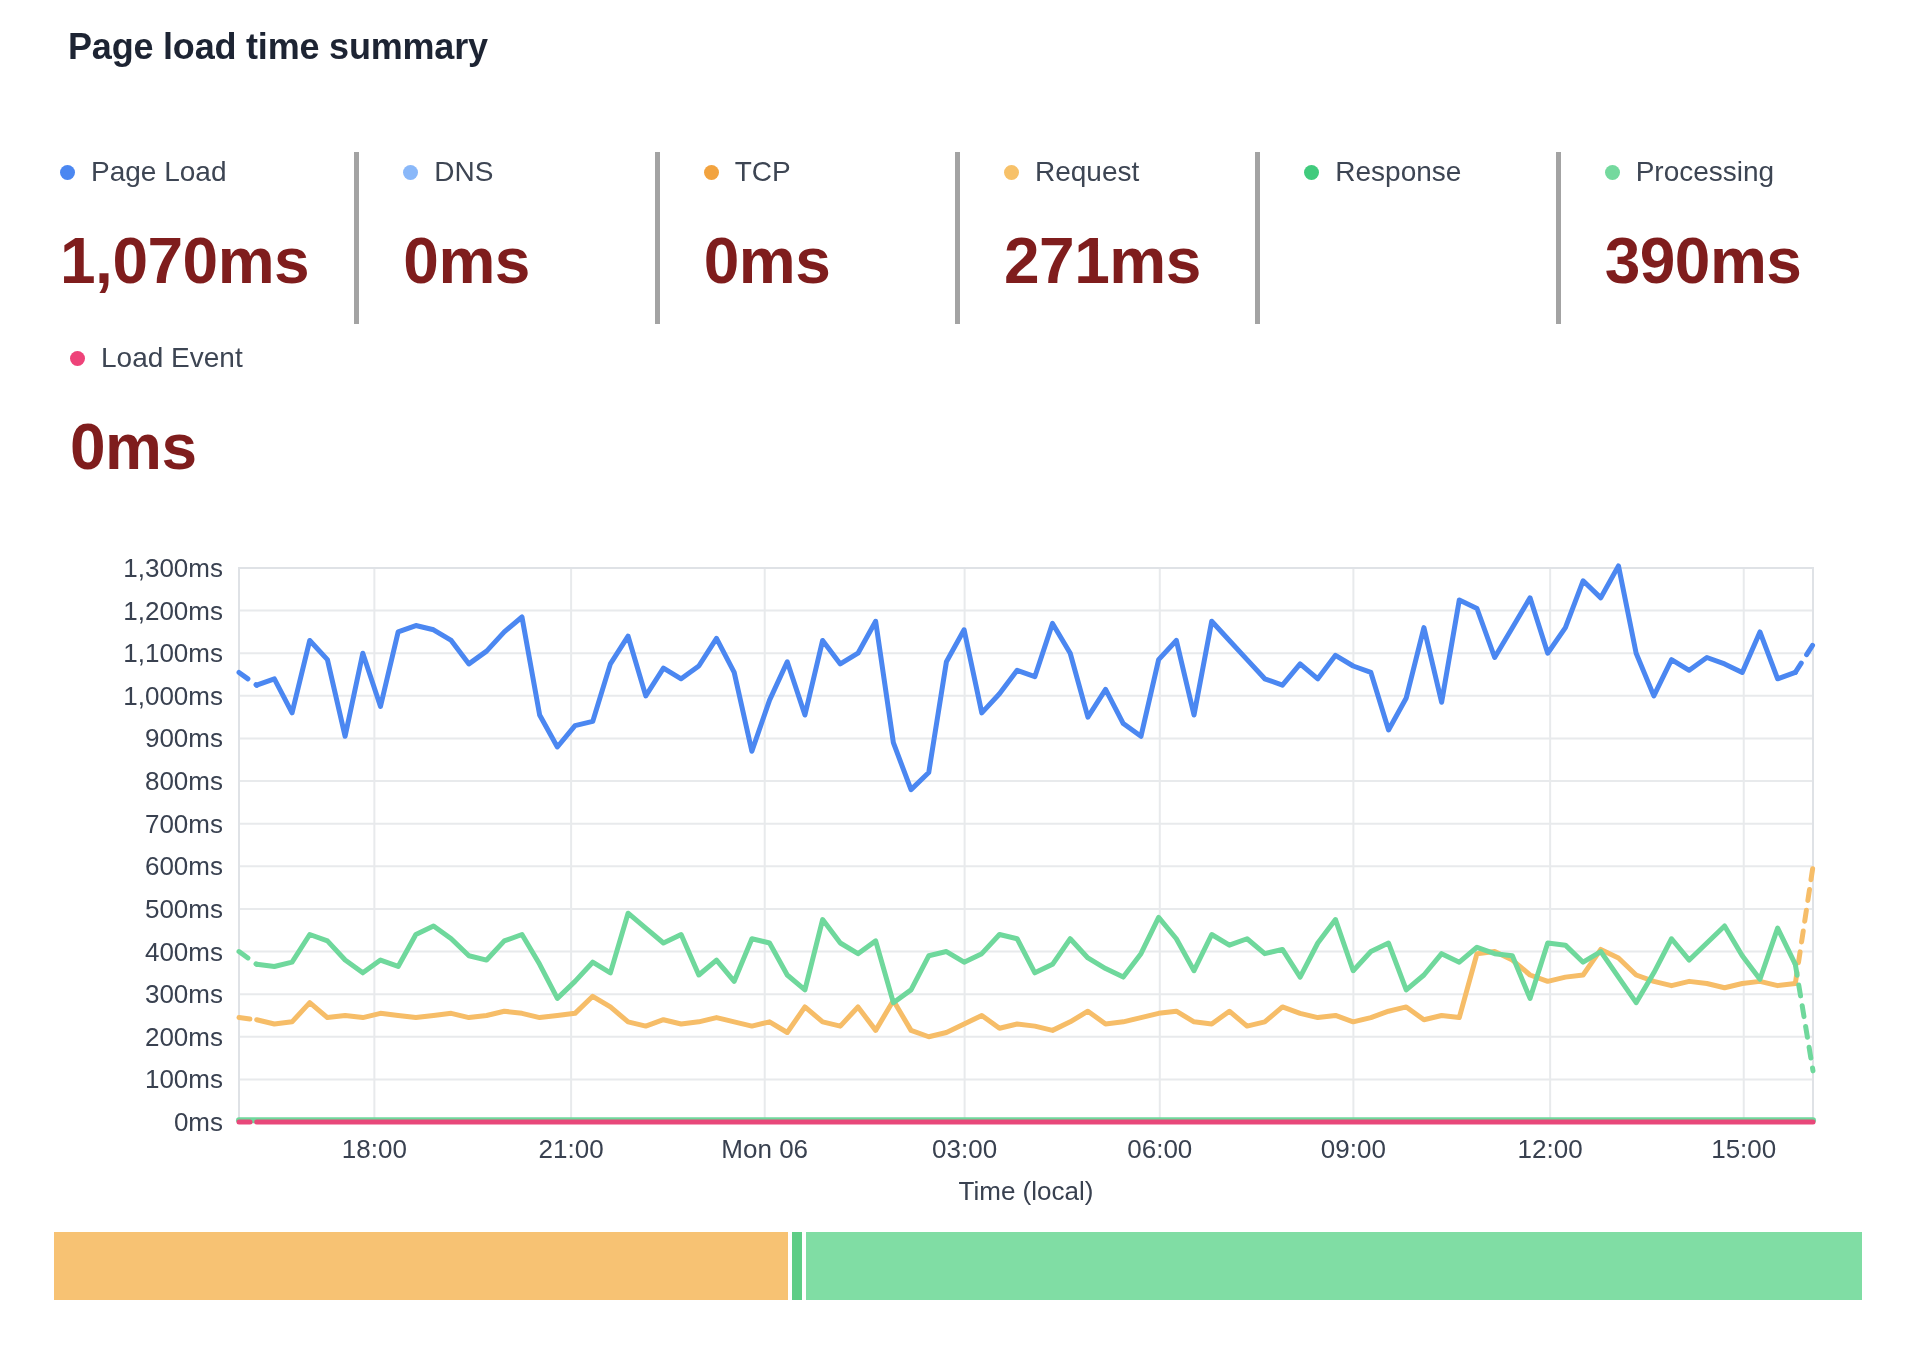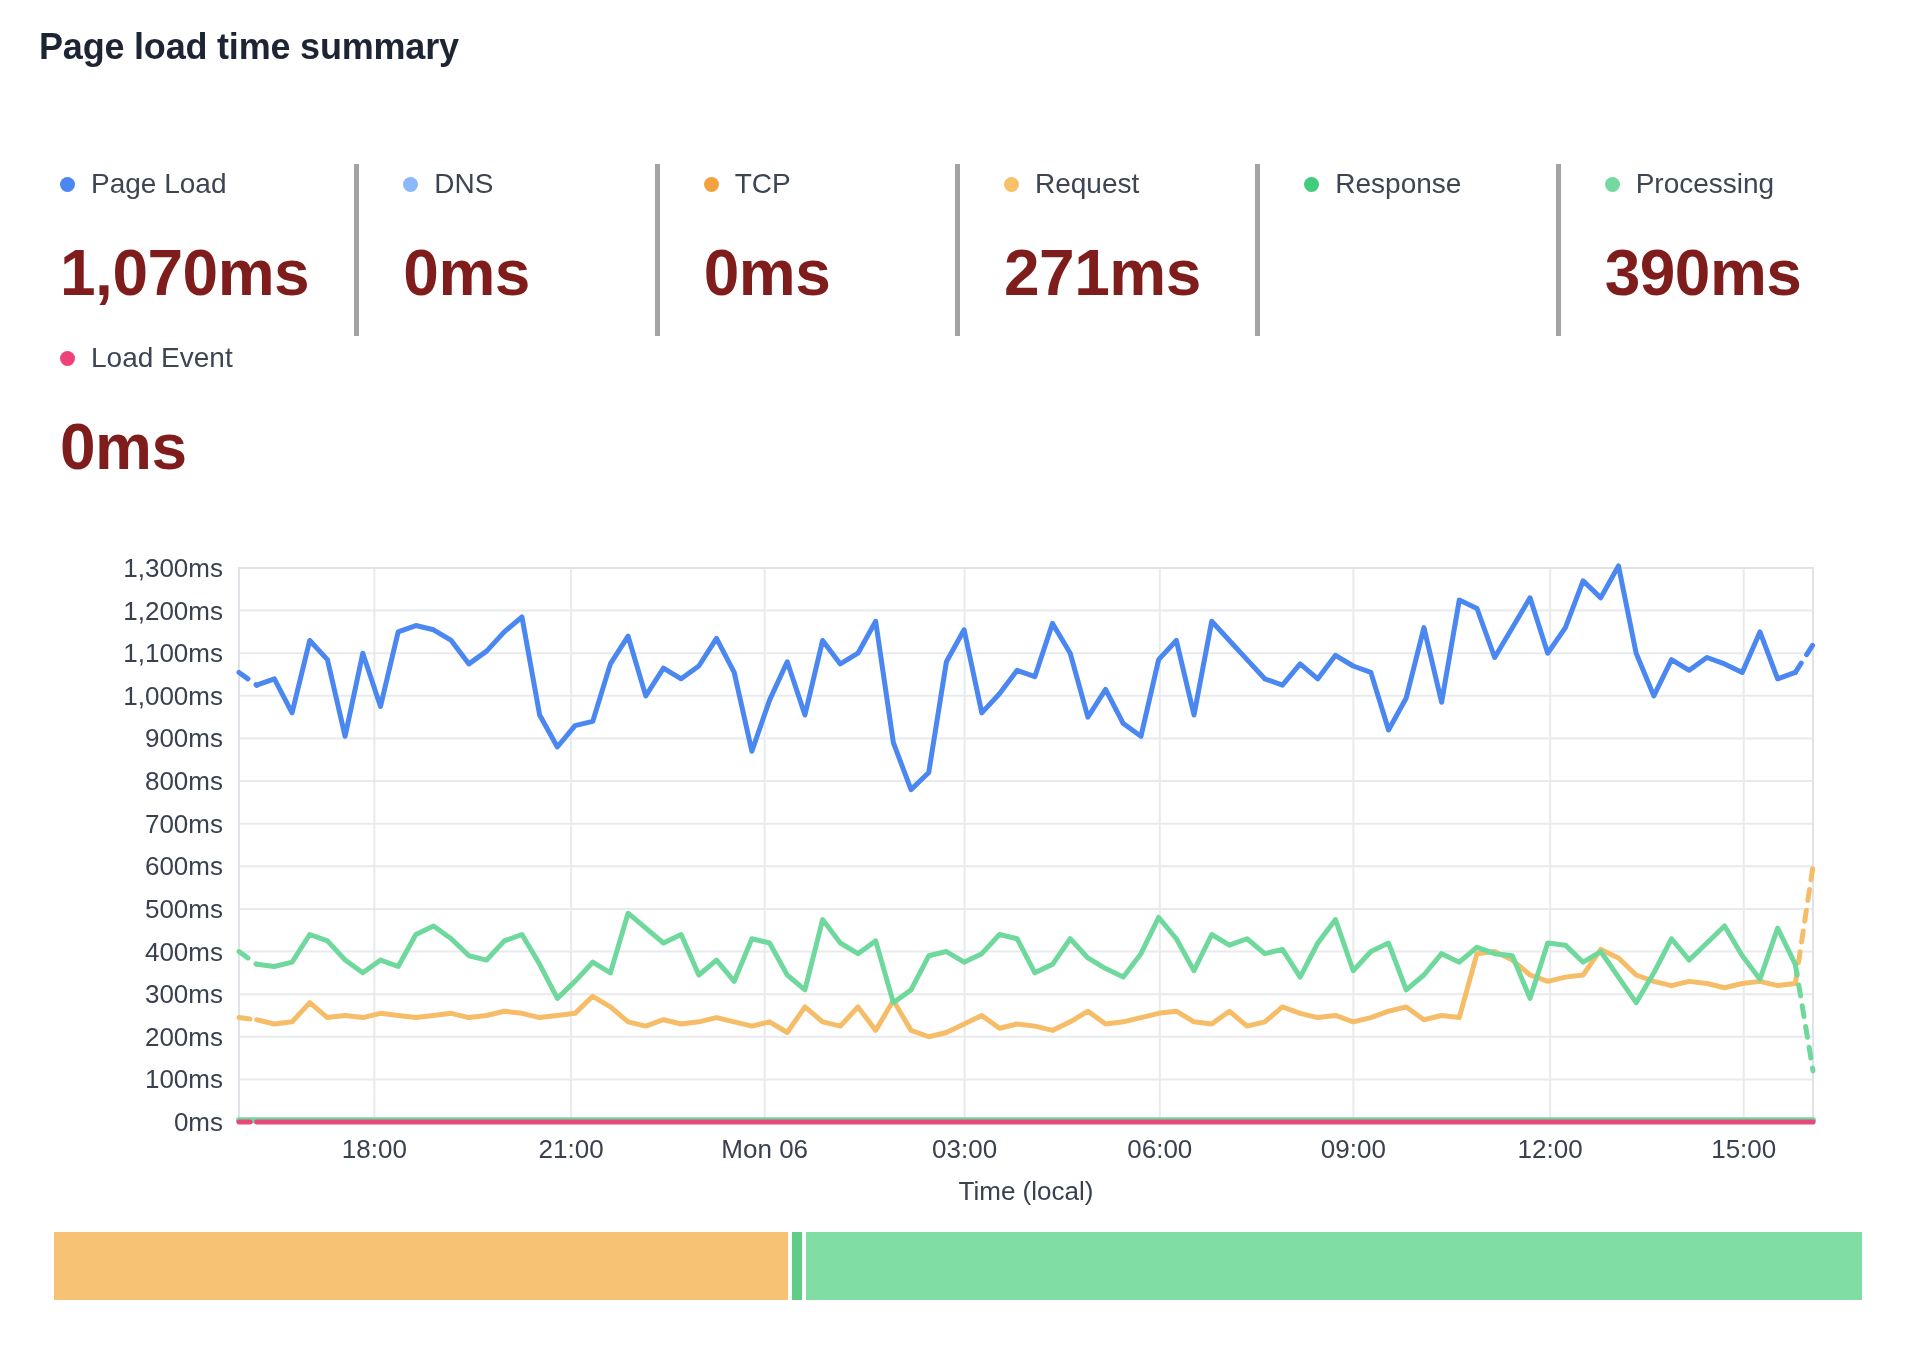--- a/index.html
+++ b/index.html
@@ -2,35 +2,35 @@
 <html><head>
 <meta charset="utf-8">
 <style>
   * { margin:0; padding:0; box-sizing:border-box; }
   html,body { background:#ffffff; }
   body {
     width:1910px; height:1352px; position:relative; overflow:hidden;
     font-family:"Liberation Sans","DejaVu Sans",sans-serif;
     color:#1d2433;
   }
-  .header { position:absolute; left:39px; top:26px; }
+  .header { position:absolute; left:68px; top:26px; }
   .title { font-size:36px; font-weight:700; color:#1d2433; letter-spacing:-0.2px; }
   .subtitle { margin-top:24px; font-size:29px; font-weight:400; color:#424a59; }
 
-  .metrics-row { position:absolute; left:54px; top:164px; width:1802px;
+  .metrics-row { position:absolute; left:54px; top:152px; width:1802px;
     display:grid; grid-template-columns:repeat(6,1fr); }
   .metric { padding:4px 0 26px 44px; }
   .metric:first-child { padding-left:6px; }
   .metrics-row .metric + .metric { border-left:5px solid #a3a3a3; }
   .metric-head { display:flex; align-items:center; gap:16px; }
   .dot { width:15px; height:15px; border-radius:50%; flex:0 0 auto; }
   .metric-label { font-size:28px; color:#3d4553; }
   .metric-value { margin-top:36px; font-size:64px; font-weight:700; color:#7f1d1d; letter-spacing:-0.5px; }
 
-  .metrics-row2 { position:absolute; left:54px; top:338px; }
+  .metrics-row2 { position:absolute; left:64px; top:338px; }
   .metrics-row2 .metric { padding-left:6px; }
 
   .chart-wrap { position:absolute; left:0; top:540px; width:1910px; height:680px; }
   svg text { font-family:"Liberation Sans","DejaVu Sans",sans-serif; }
 
   .bottom-bar { position:absolute; left:54px; top:1232px; width:1808px; height:68px;
     display:flex; gap:4px; }
   .bar-seg { height:100%; }
 </style>
 </head>

